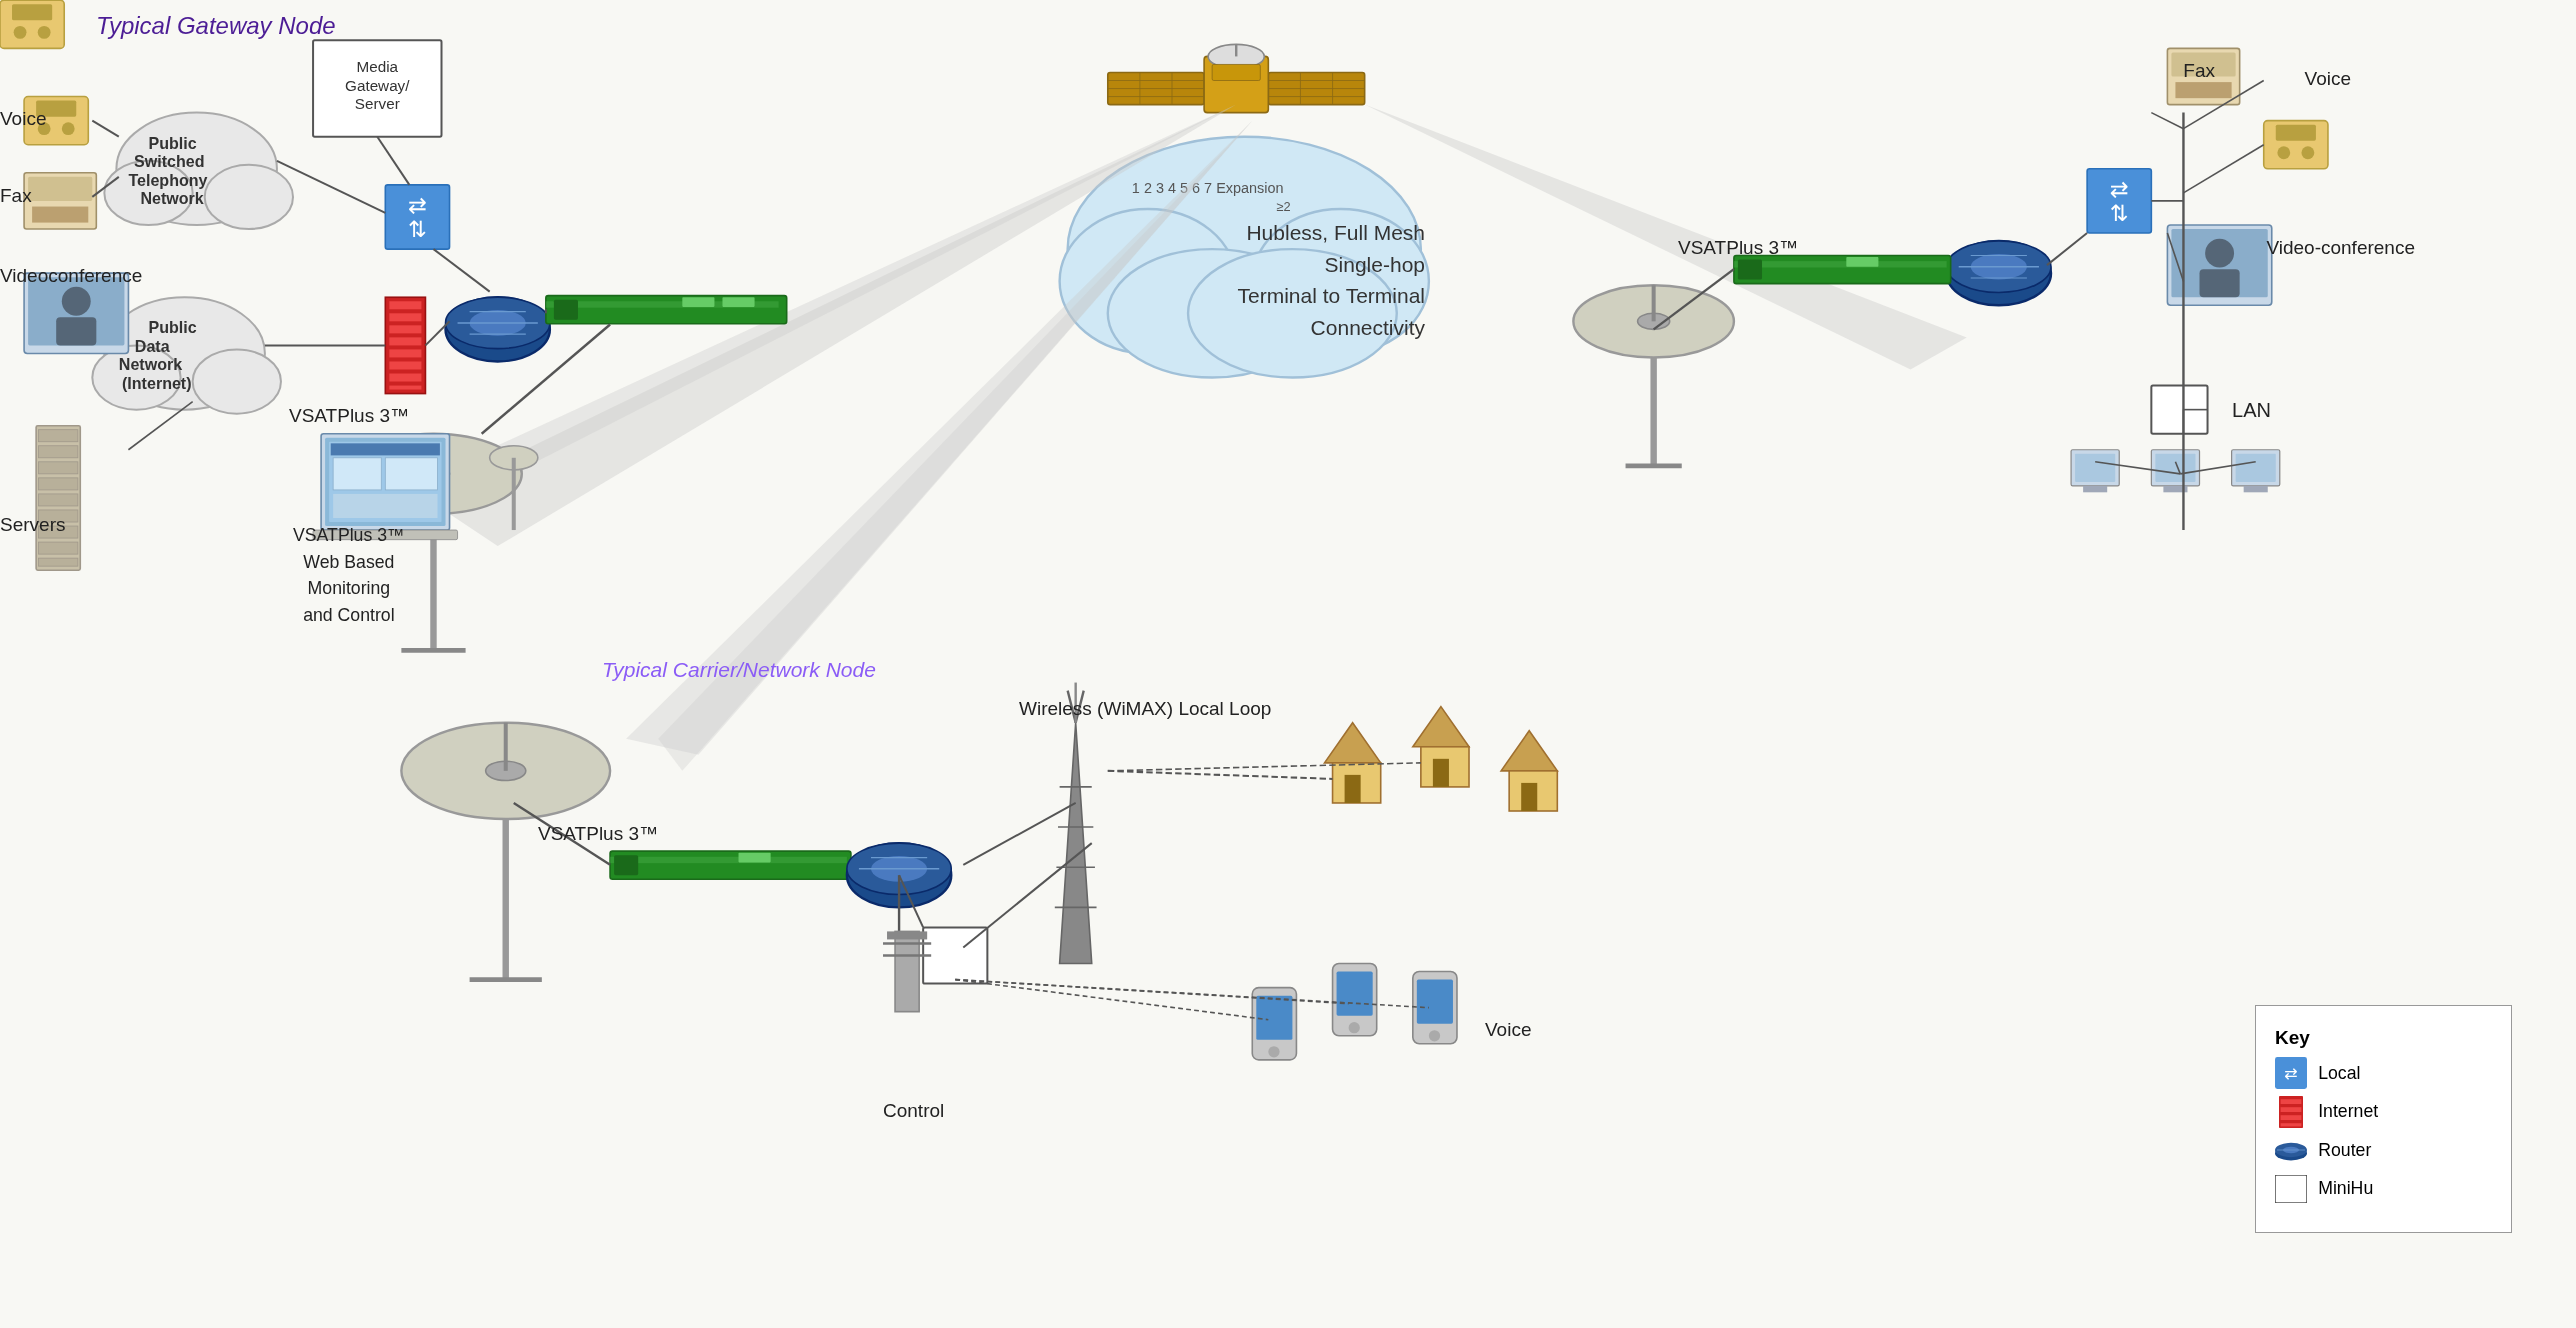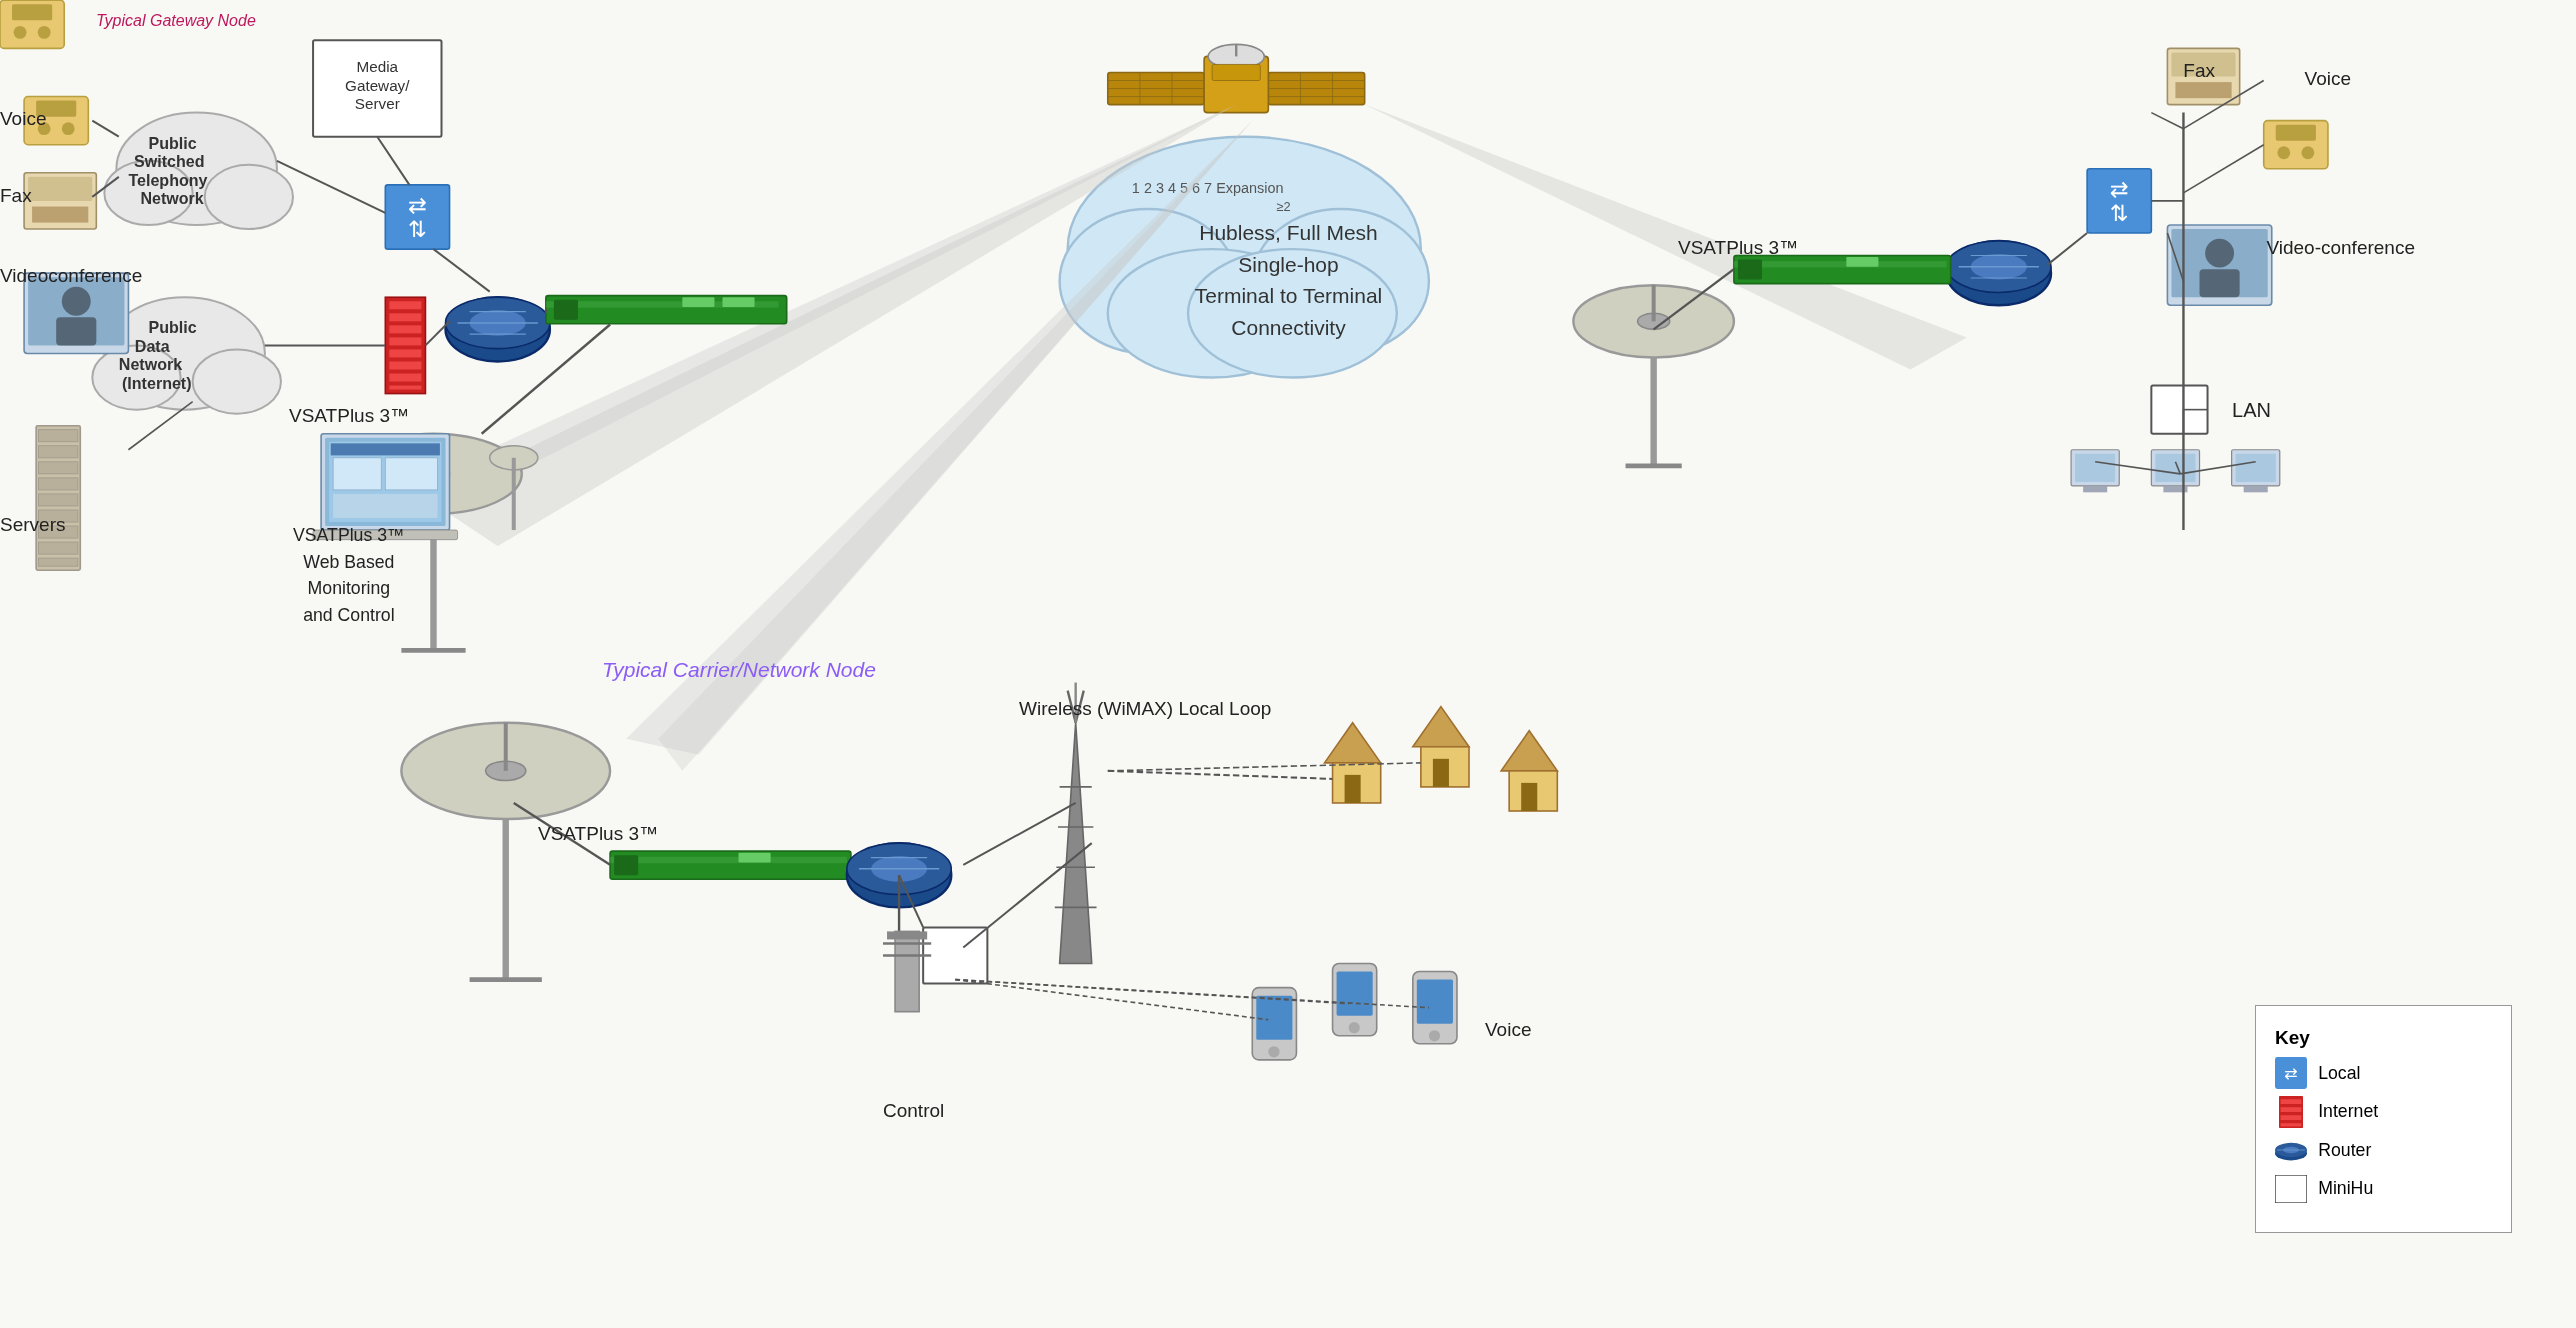--- a/index.html
+++ b/index.html
@@ -447,26 +447,26 @@
     <line x1="1190" y1="1220" x2="1580" y2="1270" stroke="#555" stroke-width="2" stroke-dasharray="6,4"></line>
     <line x1="1190" y1="1220" x2="1680" y2="1250" stroke="#555" stroke-width="2" stroke-dasharray="6,4"></line>
     <line x1="1190" y1="1220" x2="1780" y2="1255" stroke="#555" stroke-width="2" stroke-dasharray="6,4"></line>
 
     <line x1="1120" y1="1090" x2="1150" y2="1155" stroke="#555" stroke-width="2.5"></line>
 
     <line x1="1200" y1="1077" x2="1340" y2="1000" stroke="#555" stroke-width="2.5"></line>
 
   </svg>
 
-  <div class="label" style="top:12px; left:96px; font-size:16px; font-style:italic; color:#be185d;">Typical Gateway Node</div>
+  <div class="label" style="top:12px; left:96px; font-size:24px; font-style:italic; color:#4c1d95;">Typical Gateway Node</div>
 
 
   <div class="label" style="top:658px; left:602px; font-size:21px; font-style:italic; color:#8b5cf6;">Typical Carrier/Network Node</div>
 
-  <div style="position:absolute; top:217px; left:1152px; font-size:21px; color:#333; text-align:center; width:273px; line-height:1.5;">
+  <div style="position:absolute; top:217px; left:1152px; font-size:21px; color:#333; text-align:right; width:273px; line-height:1.5;">
     Hubless, Full Mesh<br>Single-hop<br>Terminal to Terminal<br>Connectivity
   </div>
 
   <div class="label label-left" style="top:108px; left:0px; font-size:19px;">Voice</div>
   <div class="label label-left" style="top:185px; left:0px; font-size:19px;">Fax</div>
   <div class="label label-left" style="top:265px; left:0px; font-size:19px;">Videoconference</div>
   <div class="label label-left" style="top:514px; left:0px; font-size:19px;">Servers</div>
 
   <div class="label" style="top:405px; left:289px; font-size:19px;">VSATPlus 3™</div>
   <div class="label" style="top:522px; left:293px; font-size:17.7px; text-align:center; line-height:1.5;">

